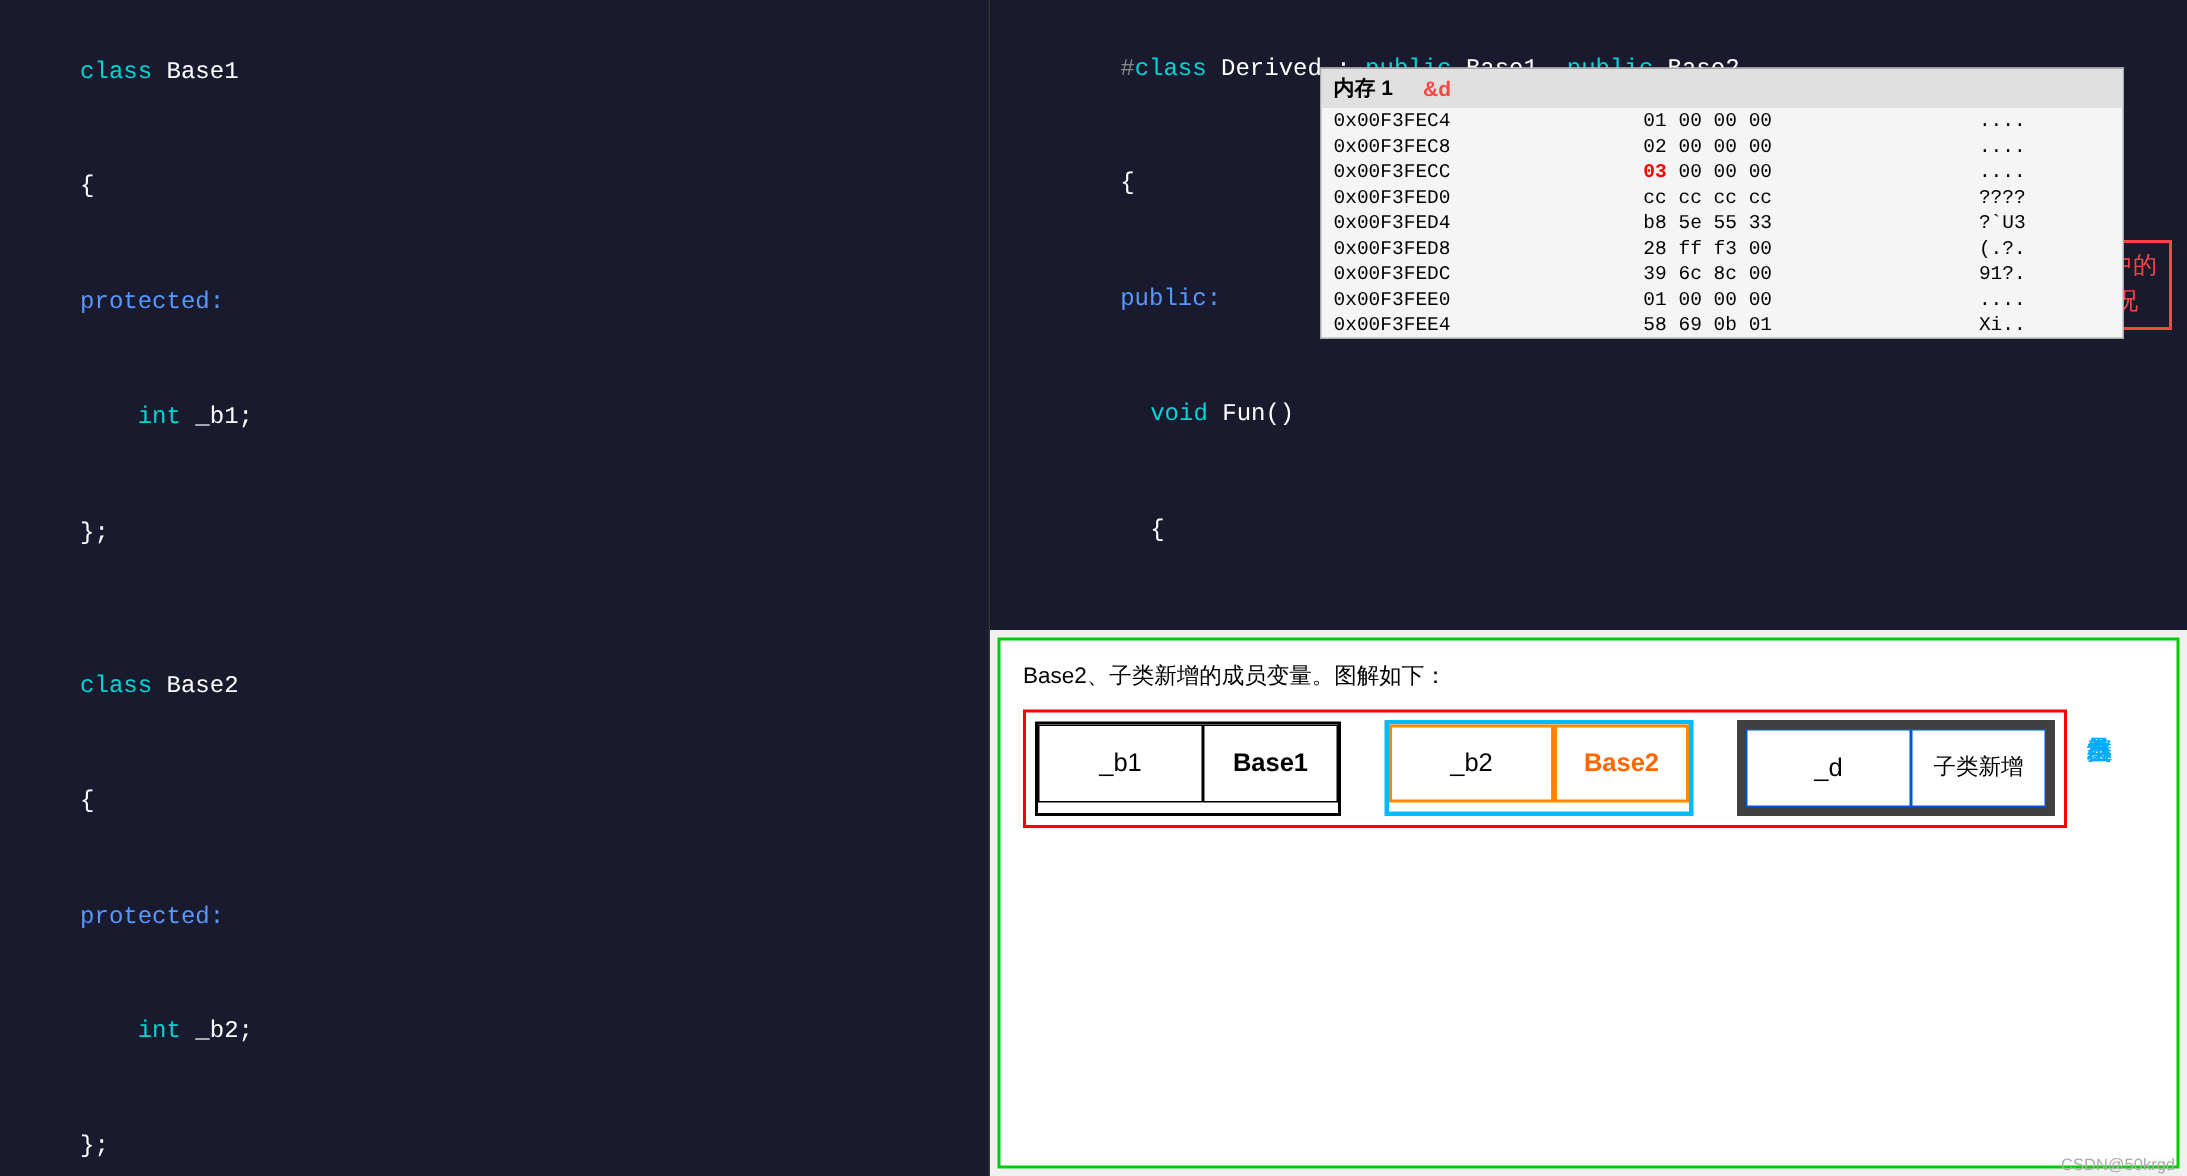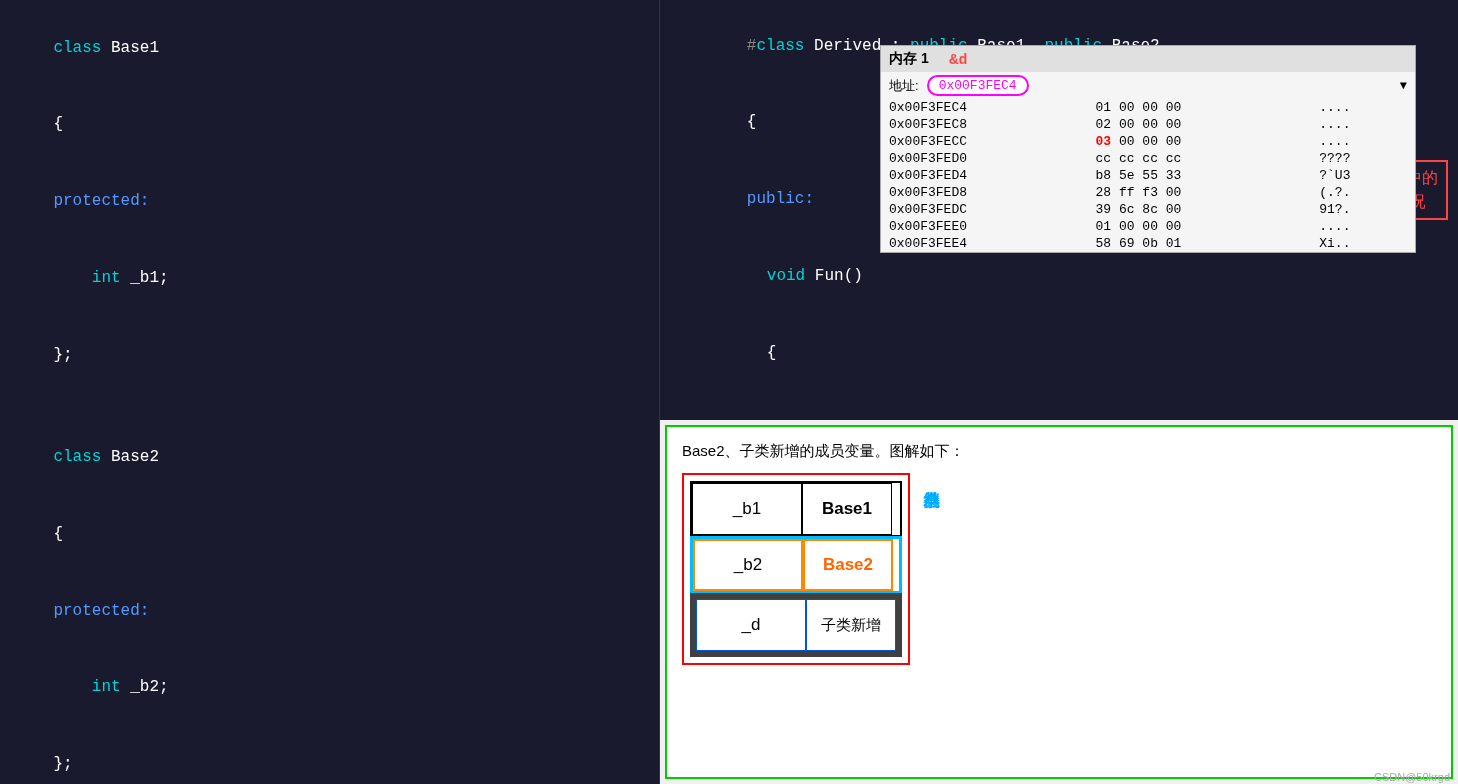--- a/index.html
+++ b/index.html
@@ -255,25 +255,20 @@
       <div class="code-line" style="margin-left:40px;">
         
       </div>
 
     </div>
 
     <div class="memory-popup">
       <div class="memory-popup-header">
         <span class="mem-label">内存 1</span>
         <span class="mem-ref">&amp;d</span>
-      </div>
-      <div class="memory-addr-row">
-        <span class="addr-label">地址:</span>
-        <span class="addr-value">0x00F3FEC4</span>
-        <span class="addr-dropdown">▼</span>
       </div>
       <table class="memory-table">
         <tbody id="memory-rows">
             <tr>
               <td class="mem-addr-col">0x00F3FEC4</td>
               <td class="mem-bytes-col">01 00 00 00</td>
               <td class="mem-ascii-col">....</td>
             </tr>
             <tr>
               <td class="mem-addr-col">0x00F3FEC8</td>
@@ -340,21 +335,21 @@
       <polyline points="0,10 100,10" stroke="#ffff00" stroke-width="2" fill="none" marker-end="url(#arrowhead)"></polyline>
       <polyline points="0,55 100,55" stroke="#ffff00" stroke-width="2" fill="none" marker-end="url(#arrowhead2)"></polyline>
       <polyline points="0,100 100,100" stroke="#ffff00" stroke-width="2" fill="none" marker-end="url(#arrowhead3)"></polyline>
     </svg>
   </div>
 
   <div class="explanation-panel">
     <div>Base2、子类新增的成员变量。图解如下：</div>
 
     <div class="memory-diagram">
-      <div style="display:flex; flex-direction:column; border:2px solid #ff0000; padding: 6px; position:relative;">
+      <div style="display:flex; border:2px solid #ff0000; padding: 6px; position:relative;gap:29px;">
 
         <div style="display:inline-flex; border:2px solid #000;">
           <div style="width:110px;height:52px;border:1px solid #000;display:flex;align-items:center;justify-content:center;font-size:17px;background:#fff;">_b1</div>
           <div style="width:90px;height:52px;border:1px solid #000;display:flex;align-items:center;justify-content:center;font-size:17px;font-weight:bold;background:#fff;font-family:'SimHei','Microsoft YaHei',sans-serif;">Base1</div>
         </div>
 
         <div style="display:inline-flex; border:3px solid #00bbff; margin-top: -1px;">
           <div style="width:110px;height:52px;border:2px solid #ff8800;display:flex;align-items:center;justify-content:center;font-size:17px;background:#fff;">_b2</div>
           <div style="width:90px;height:52px;border:2px solid #ff8800;display:flex;align-items:center;justify-content:center;font-size:17px;font-weight:bold;color:#ff6600;background:#fff;font-family:'SimHei','Microsoft YaHei',sans-serif;">Base2</div>
         </div>

